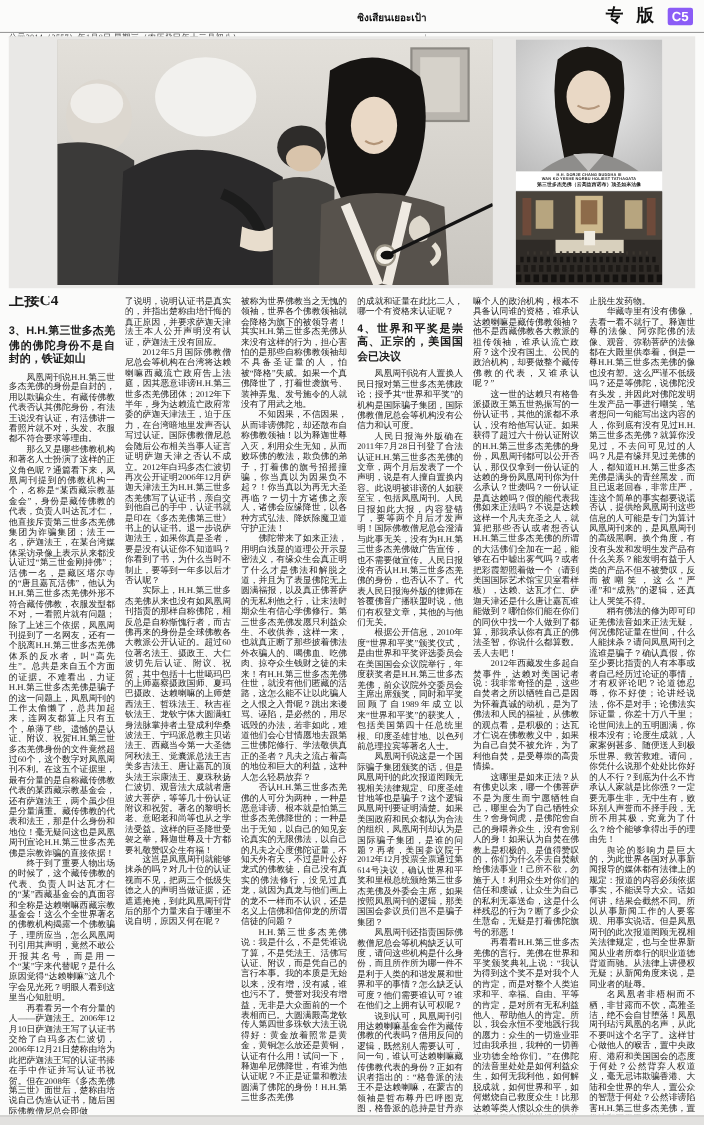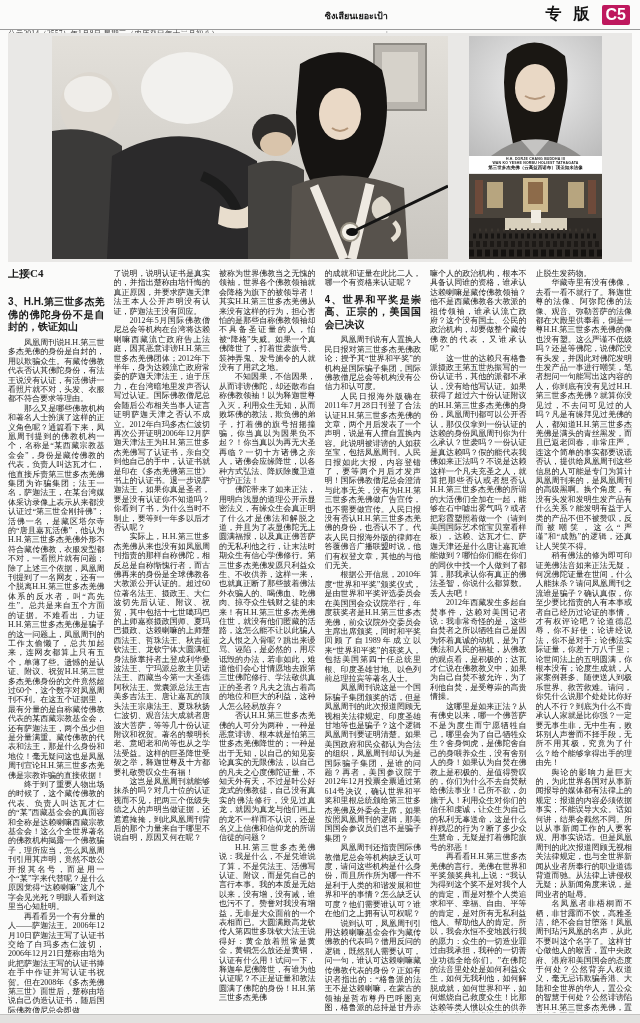--- a/index.html
+++ b/index.html
@@ -9,38 +9,38 @@
   .hdr{position:absolute;left:0;top:0;width:640px;height:29px;border-bottom:1px solid #9a9a9a;}
   .hdr-inner{position:absolute;left:8px;right:8px;top:9px;height:16px;display:flex;align-items:center;}
   .date-line{font-size:7.5px;color:#3a3a3a;letter-spacing:.2px;white-space:nowrap;margin-top:34px;}
   .masthead{position:absolute;left:240px;top:0;display:flex;align-items:flex-end;gap:6px;white-space:nowrap;flex-direction:column;}
   .mh-thai{font-size:9px;font-weight:bold;color:#111;}
   .mh-sep{color:#777;font-size:9px;}
   .mh-cn{font-size:12px;font-weight:bold;color:#1d4ed8;letter-spacing:1px;}
   .mh-en{font-size:7px;font-weight:bold;color:#111;letter-spacing:.3px;}
   .hdr-right{position:absolute;right:10px;top:4px;display:flex;align-items:center;gap:12px;}
   .sec-char{font-size:16px;font-weight:bold;color:#111;font-family:"Liberation Sans",sans-serif;}
-  .page-code{background:#be185d;color:#fff;font-family:"Liberation Sans",sans-serif;
-             font-weight:bold;font-size:16px;padding:1px 4px;border-radius:2px;}
+  .page-code{background:#8b5cf6;color:#fff;font-family:"Liberation Sans",sans-serif;
+             font-weight:bold;font-size:12px;padding:1px 4px;border-radius:2px;}
   
   .photo-band{position:absolute;left:8px;top:33px;width:624px;height:229px;background:#e9e8e6;}
   .big-photo{position:absolute;left:44px;top:3px;width:396px;height:223px;background:#cfccc7;overflow:hidden;}
   .side{position:absolute;left:461px;top:3px;width:133px;height:223px;}
   .portrait{position:absolute;left:0;top:0;width:133px;height:120px;background:#d8d8d8;overflow:hidden;}
   .caption{position:absolute;left:0;top:120px;width:133px;height:17px;background:#fff;text-align:center;
            font-family:"Liberation Sans",sans-serif;color:#222;line-height:1.15;padding-top:1px;box-sizing:border-box;}
   .cap-en{font-size:3.5px;font-weight:bold;letter-spacing:.2px;}
   .cap-cn{font-size:4.5px;font-weight:bold;}
   .hall{position:absolute;left:0;top:138px;width:133px;height:85px;background:#2e2b28;overflow:hidden;}
   
   .article{position:absolute;left:8px;top:269px;width:624px;height:744px;display:flex;gap:9px;}
   .col{width:96.5px;height:744px;overflow:hidden;text-align:justify;}
   .col p{margin:0;font-size:8px;line-height:9.4px;text-indent:2em;letter-spacing:0;}
   .col p.pc{text-indent:0;}
-  .col .lead-label{font-size:11px;font-weight:bold;margin:0 0 18px 0;text-indent:0;}
+  .col .lead-label{font-size:14px;font-weight:bold;margin:0 0 18px 0;text-indent:0;}
   .col h3{margin:6px 0 4px 0;font-size:10px;line-height:12.5px;font-weight:bold;text-indent:0;
           font-family:"Liberation Sans",sans-serif;}
   
   .footer-strip{position:absolute;left:0;bottom:0;width:640px;height:8px;background:#e2e1df;border-top:1px solid #c4c3c1;}
 </style>
 </head>
 <body>
 
 <div class="page">
 

